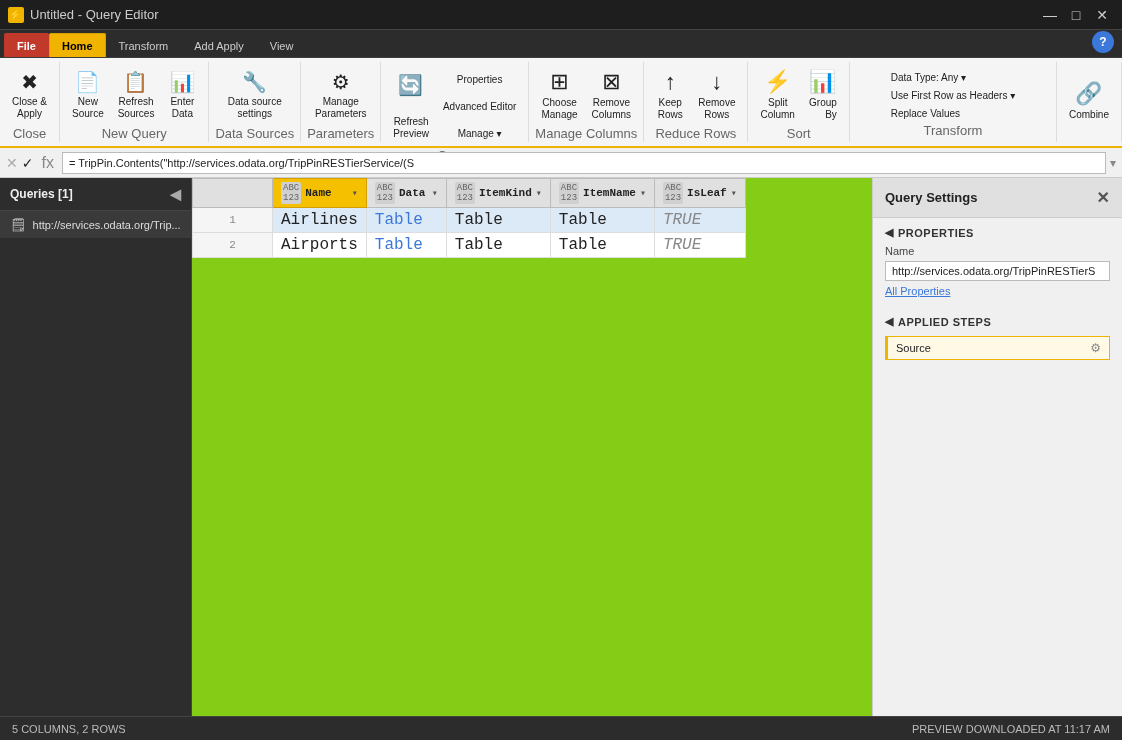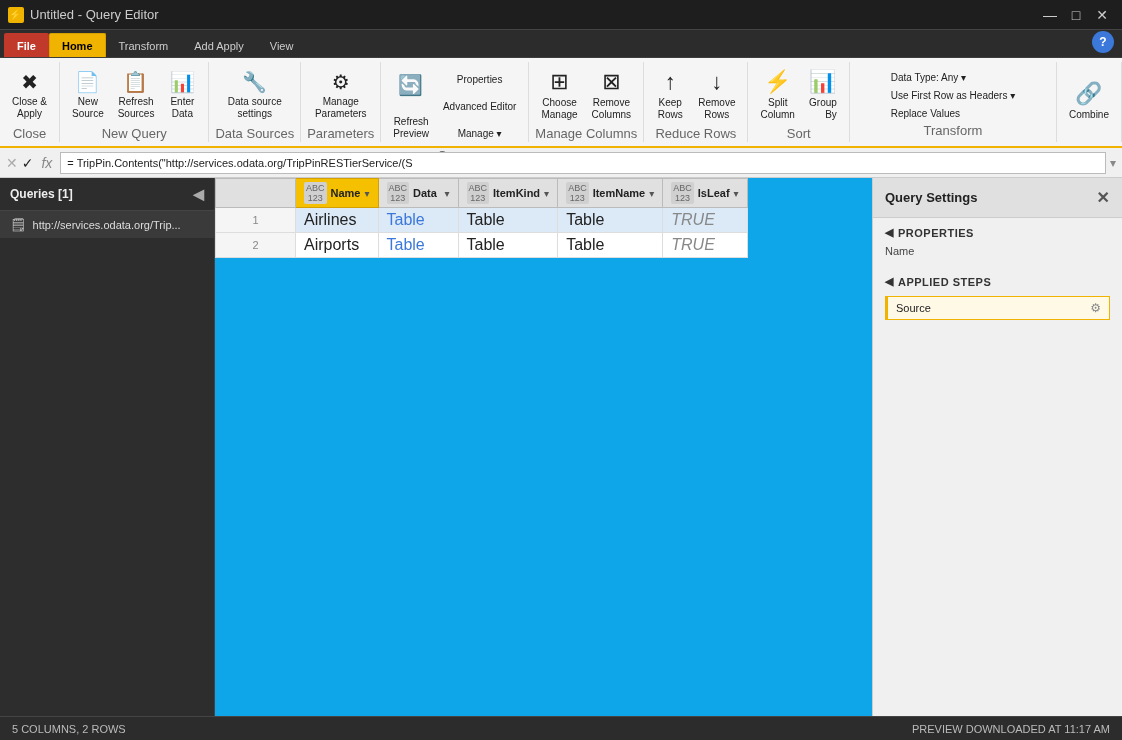--- a/index.html
+++ b/index.html
@@ -126,42 +126,42 @@
       height: 30px;
       background: #f0f0f0;
       display: flex;
       align-items: center;
       padding: 0 6px;
       border-bottom: 1px solid #ccc;
       gap: 4px;
     }
     .formula-check { color: #aaa; font-size: 14px; cursor: pointer; }
     .formula-ok { color: #222; font-size: 14px; cursor: pointer; }
-    .formula-fx { font-size: 14px; color: #888; font-style: italic; padding: 0 4px; }
+    .formula-fx { font-size: 16px; color: #888; padding: 0 4px; }
     .formula-input {
       flex: 1;
       height: 22px;
       border: 1px solid #bbb;
       background: #fff;
       padding: 0 6px;
       font-size: 11px;
       color: #222;
       outline: none;
     }
     .formula-expand { font-size: 12px; color: #888; cursor: pointer; }
 
     
     .main-layout {
       display: flex;
       height: calc(740px - 30px - 28px - 90px - 30px - 24px);
     }
 
     
     .sidebar {
-      width: 215px;
+      width: 192px;
       background: #2d2d2d;
       border-right: 1px solid #444;
       display: flex;
       flex-direction: column;
     }
     .sidebar-header {
       display: flex;
       align-items: center;
       justify-content: space-between;
       padding: 8px 10px;
@@ -179,23 +179,24 @@
       font-size: 11px;
       color: #ddd;
       gap: 6px;
       background: #3a3a3a;
     }
     .sidebar-item-icon { font-size: 13px; }
 
     
     .content-area {
       flex: 1;
-      background: #0ea5e9;
+      background: #84cc16;
       display: flex;
       flex-direction: column;
+      font-family: Liberation Mono, monospace;
     }
 
     
     .data-grid {
       flex: 1;
       overflow: auto;
     }
     table {
       border-collapse: collapse;
       background: #fff;
@@ -569,20 +570,22 @@
     <div class="query-panel-header">
       <span>Query Settings</span>
       <span class="panel-close">✕</span>
     </div>
 
     <div class="panel-section-title">
       <span>◀</span>
       <span>PROPERTIES</span>
     </div>
     <div class="panel-field-label">Name</div>
+    <div class="panel-field-value">http://services.odata.org/TripPinRESTierS</div>
+    <div class="panel-link">All Properties</div>
 
     <div class="panel-section-title" style="margin-top:8px;">
       <span>◀</span>
       <span>APPLIED STEPS</span>
     </div>
     <div class="applied-steps">
       <div class="step-item">
         <span>Source</span>
         <span class="step-gear">⚙</span>
       </div>

